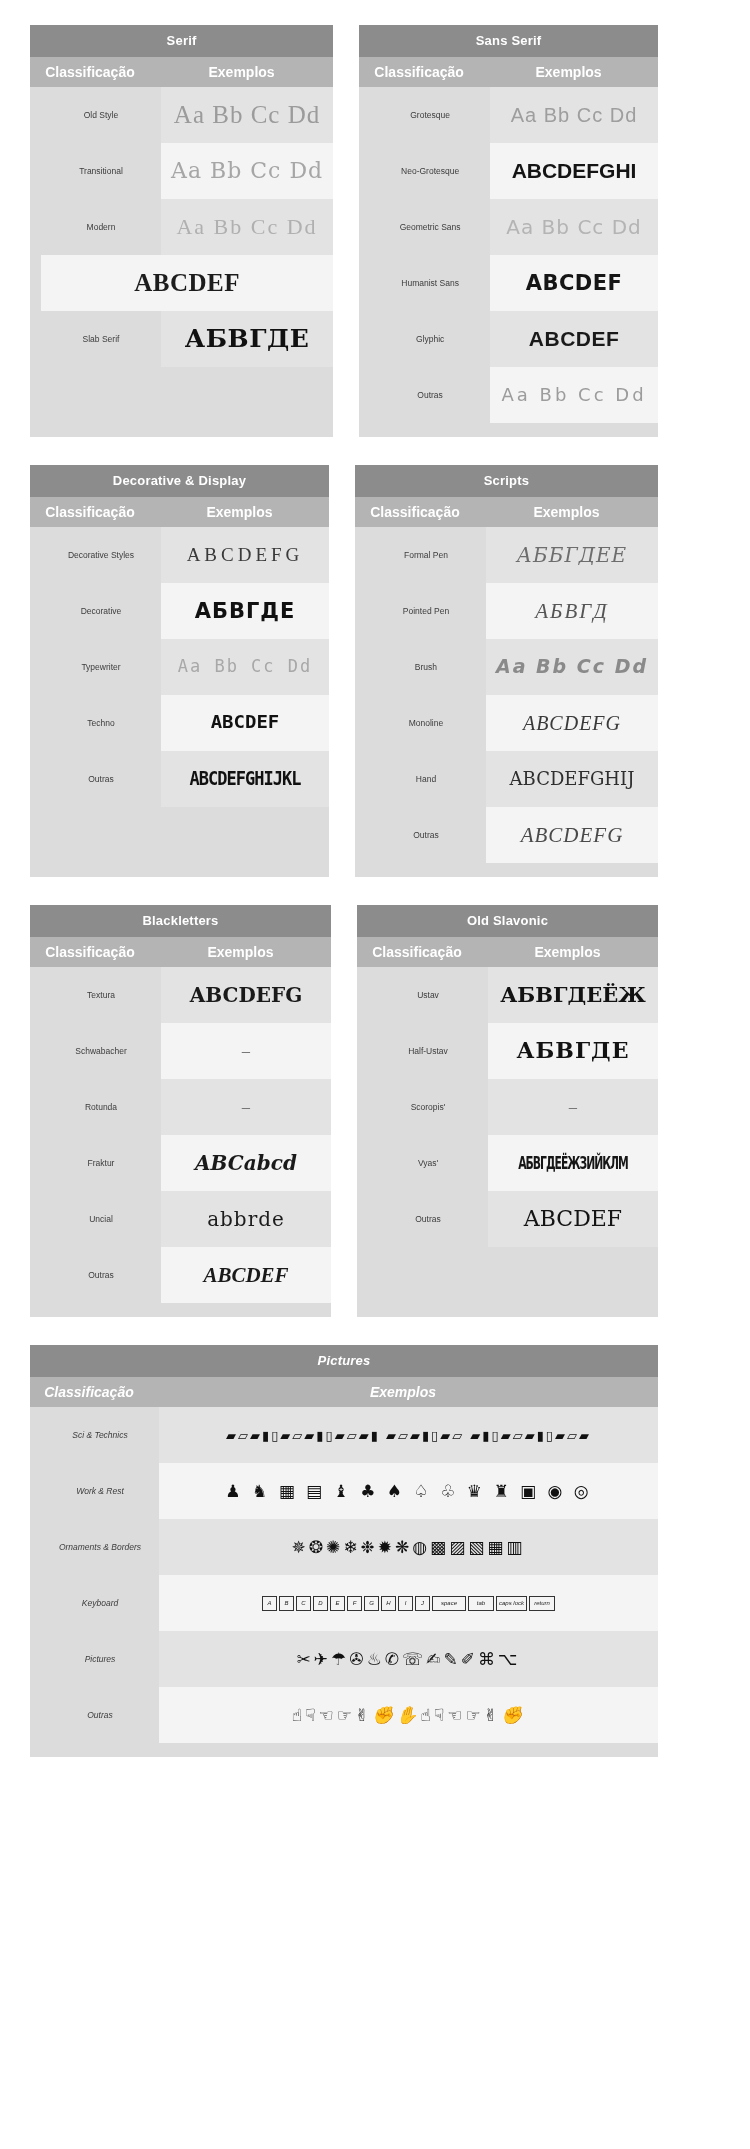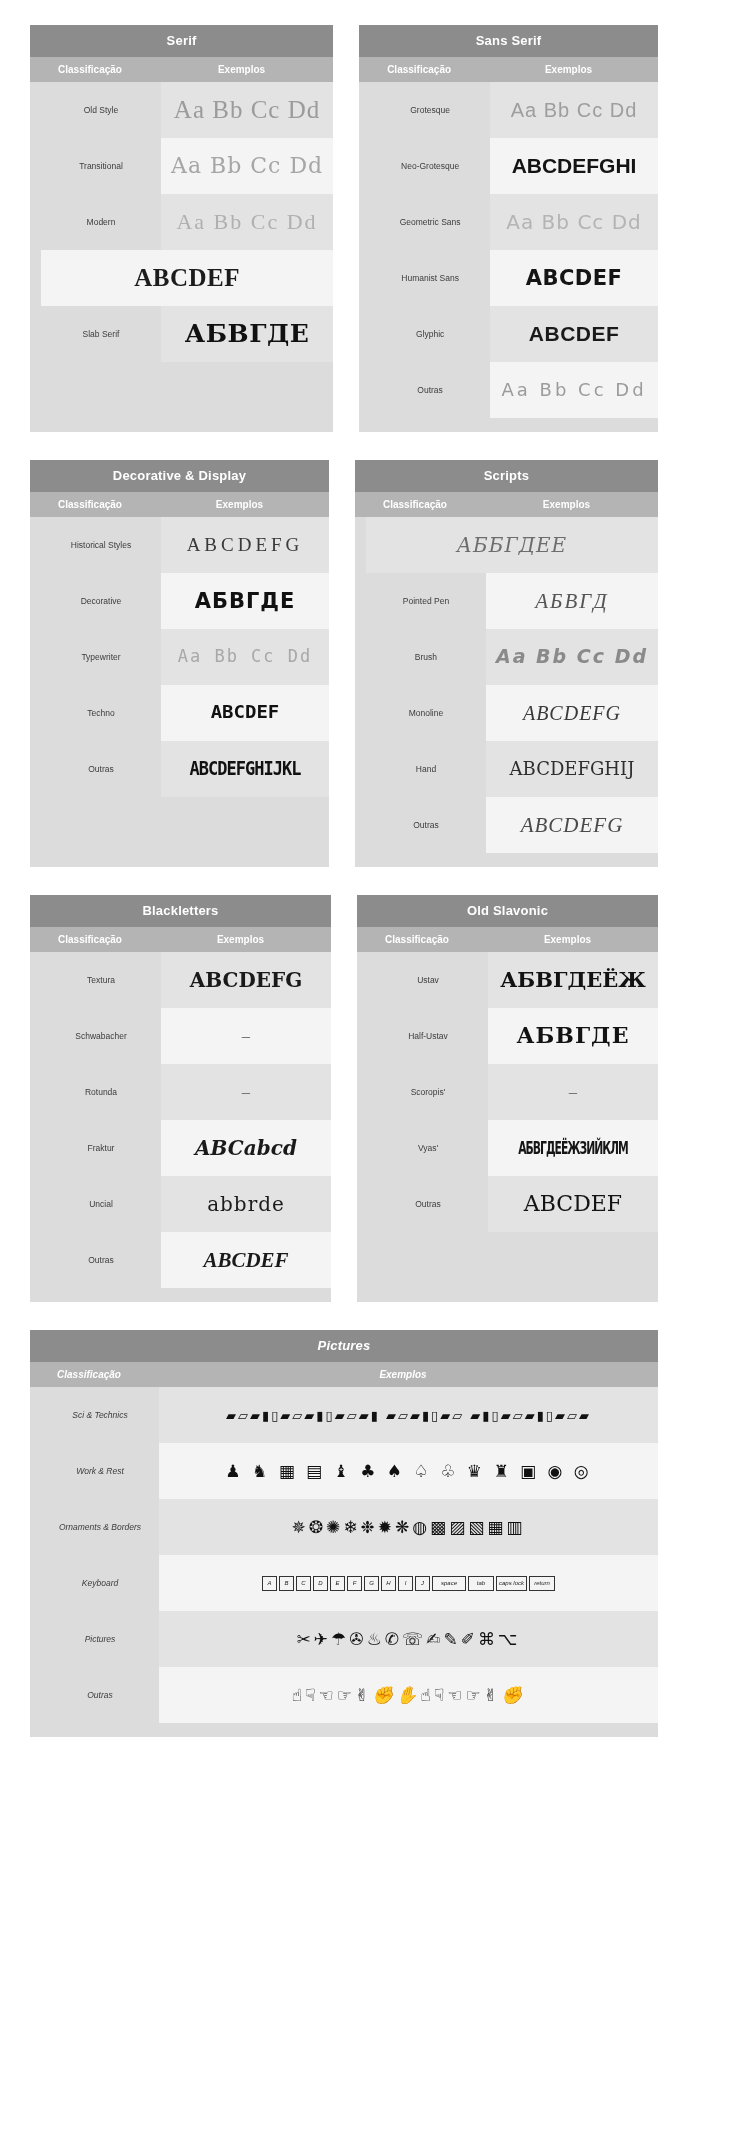--- a/index.html
+++ b/index.html
@@ -34,21 +34,21 @@
     font-size:13px;
     font-weight:bold;
     text-align:center;
     padding:8px 0 9px 0;
     letter-spacing:0.2px;
   }
   .card-head{
     display:flex;
     background:#b4b4b4;
     color:#ffffff;
-    font-size:10px;
+    font-size:14px;
     font-weight:bold;
     padding:7px 0;
   }
   .card-head .col-class{
     width:120px;
     flex:0 0 120px;
     text-align:center;
   }
   .card-head .col-ex{
     flex:1 1 auto;
@@ -269,21 +269,21 @@
   <div class="row">
 
     <div class="card">
       <div class="card-title">Decorative &amp; Display</div>
       <div class="card-head">
         <div class="col-class">Classificação</div>
         <div class="col-ex">Exemplos</div>
       </div>
       <div class="rows">
         <div class="trow">
-          <div class="cell-class">Historical Styles</div>
+          <div class="cell-class">Decorative Styles</div>
           <div class="cell-ex">
               <span class="sample s-historical">ABCDEFG</span>
             </div>
         </div>
         <div class="trow">
           <div class="cell-class">Decorative</div>
           <div class="cell-ex">
               <span class="sample s-decorative">АБВГДЕ</span>
             </div>
         </div>
@@ -309,20 +309,21 @@
     </div>
 
     <div class="card">
       <div class="card-title">Scripts</div>
       <div class="card-head">
         <div class="col-class">Classificação</div>
         <div class="col-ex">Exemplos</div>
       </div>
       <div class="rows">
         <div class="trow">
+          <div class="cell-class">Formal Pen</div>
           <div class="cell-ex">
               <span class="sample s-formalpen">АББГДЕЕ</span>
             </div>
         </div>
         <div class="trow">
           <div class="cell-class">Pointed Pen</div>
           <div class="cell-ex">
               <span class="sample s-pointedpen">АБВГД</span>
             </div>
         </div>

